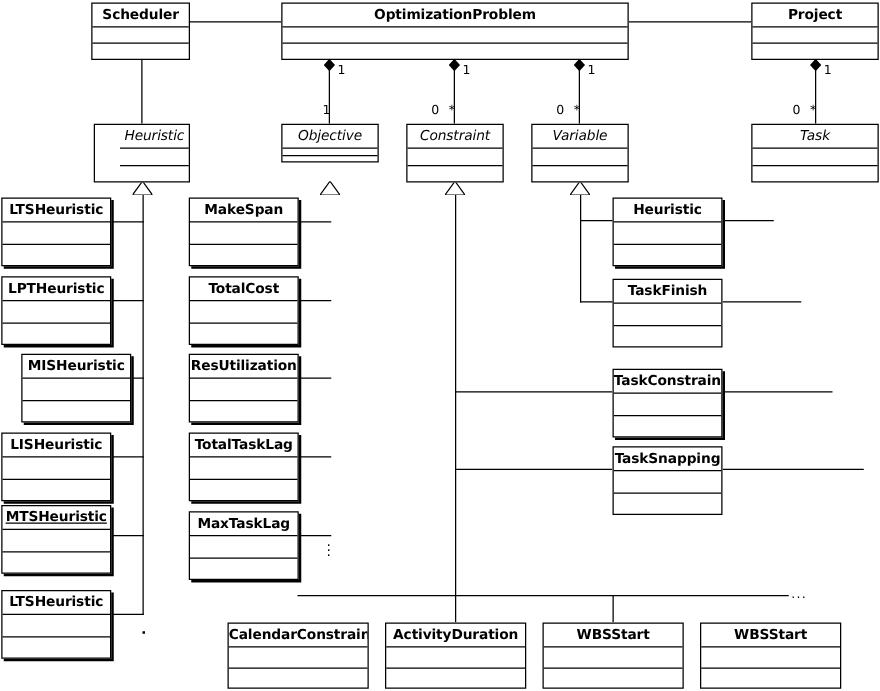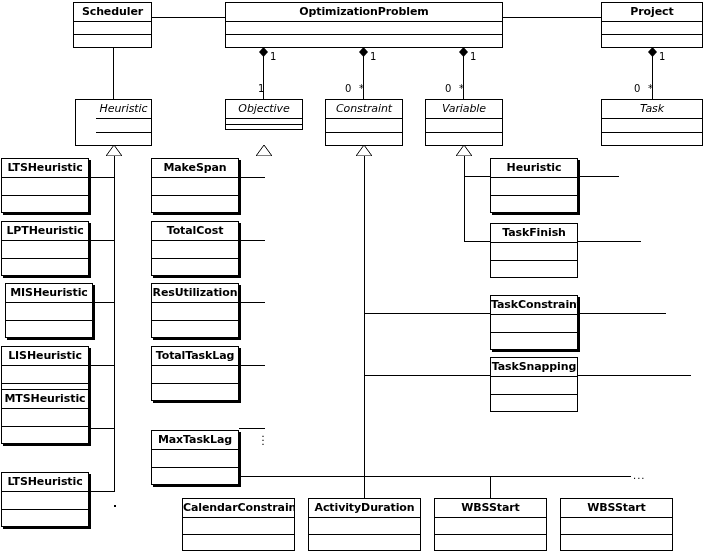--- a/index.html
+++ b/index.html
@@ -275,33 +275,33 @@
     <div class="attrs"></div>
     <div class="ops"></div>
   </div>
 
   <div class="cls shadow" style="left:1px; top:221px; width:88px; height:55px;">
     <div class="name">LPTHeuristic</div>
     <div class="attrs"></div>
     <div class="ops"></div>
   </div>
 
-  <div class="cls shadow" style="left:5px; top:283px; width:88px; height:55px;">
+  <div class="cls shadow" style="left:17px; top:283px; width:88px; height:55px;">
     <div class="name">MISHeuristic</div>
     <div class="attrs"></div>
     <div class="ops"></div>
   </div>
 
   <div class="cls shadow" style="left:1px; top:346px; width:88px; height:55px;">
     <div class="name">LISHeuristic</div>
     <div class="attrs"></div>
     <div class="ops"></div>
   </div>
 
-  <div class="cls shadow" style="left:1px; top:389px; width:88px; height:55px;">
+  <div class="cls shadow" style="left:1px; top:404px; width:88px; height:55px;text-decoration:underline;">
     <div class="name">MTSHeuristic</div>
     <div class="attrs"></div>
     <div class="ops"></div>
   </div>
 
   <div class="cls shadow" style="left:1px; top:472px; width:88px; height:55px;">
     <div class="name">LTSHeuristic</div>
     <div class="attrs"></div>
     <div class="ops"></div>
   </div>
@@ -323,21 +323,21 @@
     <div class="attrs"></div>
     <div class="ops"></div>
   </div>
 
   <div class="cls shadow" style="left:151px; top:346px; width:88px; height:55px;">
     <div class="name">TotalTaskLag</div>
     <div class="attrs"></div>
     <div class="ops"></div>
   </div>
 
-  <div class="cls shadow" style="left:151px; top:409px; width:88px; height:55px;margin-top:21px;">
+  <div class="cls shadow" style="left:151px; top:409px; width:88px; height:55px;">
     <div class="name">MaxTaskLag</div>
     <div class="attrs"></div>
     <div class="ops"></div>
   </div>
 
   <div class="cls shadow" style="left:490px; top:158px; width:88px; height:55px;">
     <div class="name">Heuristic</div>
     <div class="attrs"></div>
     <div class="ops"></div>
   </div>

